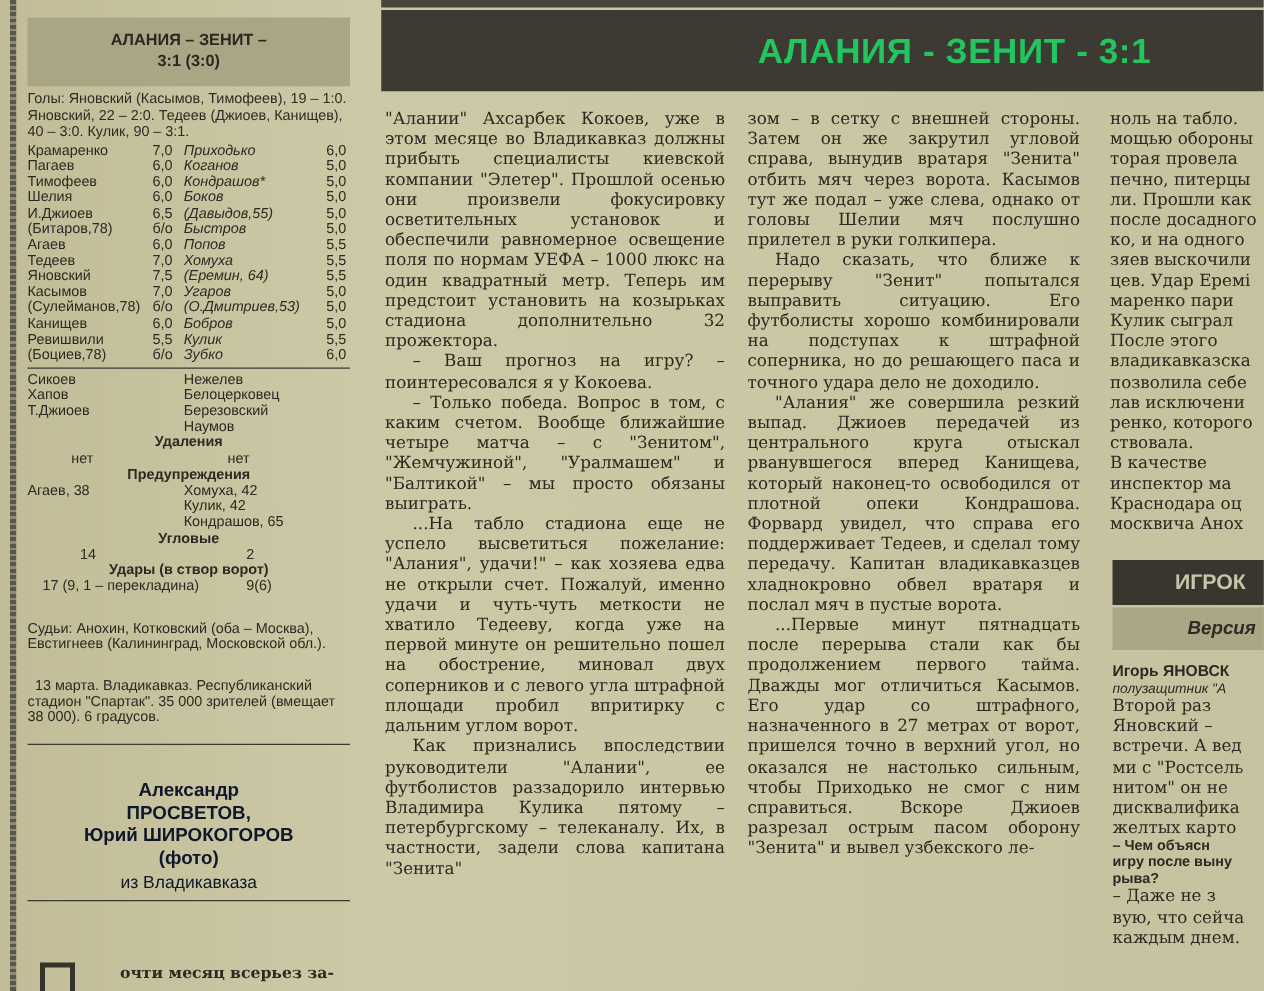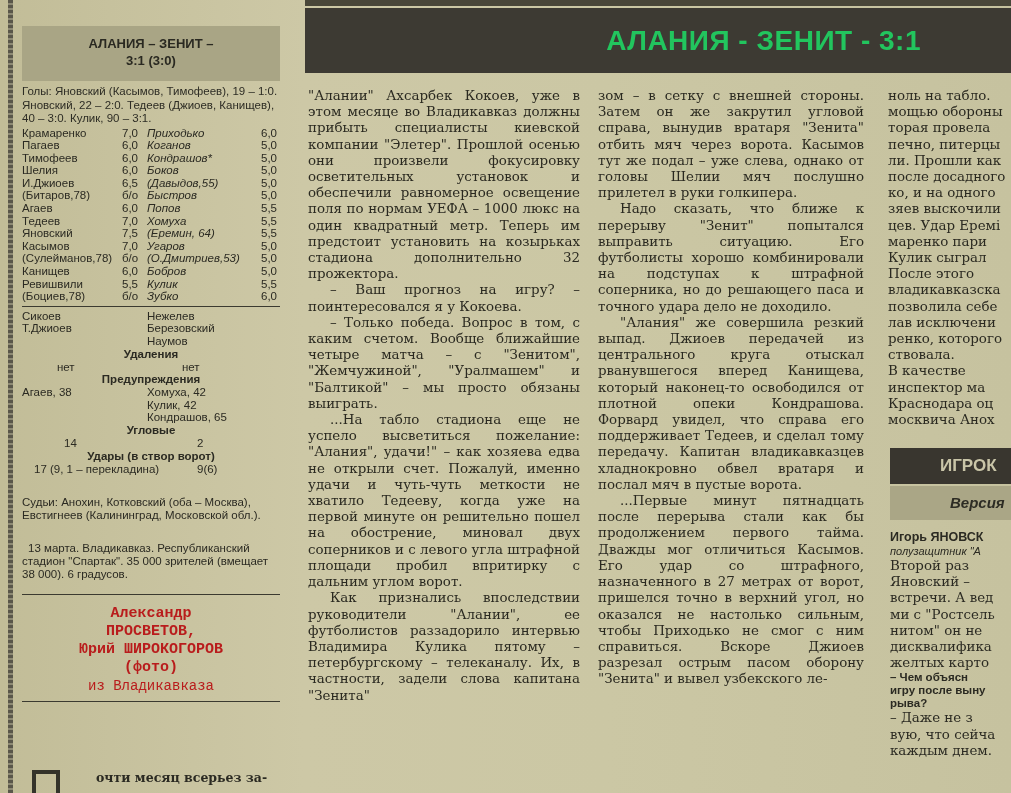--- a/index.html
+++ b/index.html
@@ -10,38 +10,38 @@
     color:#2b2a22;
     position:relative;
   }
   .paper {
     position:absolute; inset:0;
     background:linear-gradient(90deg,#c2bd98 0%,#cdc8a6 30%,#cbc7a4 60%,#c6c29f 100%);
   }
   .leftrule { position:absolute; left:8px; top:0; width:5px; height:793px;
     background:repeating-linear-gradient(180deg,#5a574a 0 3px,#8e8a74 3px 5px); }
   
-  .stats { position:absolute; left:22px; top:16px; width:258px; height:700px; }
+  .stats { position:absolute; left:22px; top:4px; width:258px; height:700px; }
   .stats-head { background:#a9a585; margin:10px 0 0 0; height:55px; text-align:center;
     font-family:"Liberation Sans", sans-serif; font-weight:bold; font-size:13px; color:#2a2921; line-height:17px; padding-top:9px; box-sizing:border-box; }
   .goals { font-family:"Liberation Sans", sans-serif; font-size:11.5px; line-height:13.5px; margin-top:4px; color:#2d2c24; }
   .lineup { font-family:"Liberation Sans", sans-serif; font-size:11.5px; line-height:12.6px; margin-top:1px; }
   .lrow { display:flex; }
   .lrow .n1 { width:100px; }
   .lrow .r1 { width:25px; }
   .lrow .n2 { width:100px;font-style:italic; }
   .lrow .r2 { width:30px; text-align:right; }
   .hr { border-top:1.5px solid #3b3a30; margin:3px 0; }
   .subs { font-family:"Liberation Sans", sans-serif; font-size:11.5px; line-height:12.6px; }
   .subs .lrow .n1 { width:125px; }
   .center-h { text-align:center; font-weight:bold; font-family:"Liberation Sans", sans-serif; font-size:11.5px; line-height:13px; }
   .pair { display:flex; font-family:"Liberation Sans", sans-serif; font-size:11.5px; line-height:12.6px; }
   .pair .c1 { width:125px; }
   .info { font-family:"Liberation Sans", sans-serif; font-size:11.5px; line-height:12.6px;margin-top:21px; }
-  .byline { text-align:center; font-family:Liberation Mono, monospace; font-weight:bold; font-size:15px; line-height:18px; color:#b91c1c; margin-top:10px; }
+  .byline { text-align:center; font-family:Liberation Sans, sans-serif; font-weight:bold; font-size:15px; line-height:18px; color:#0f172a; margin-top:28px; }
   .byline .from { font-weight:normal; font-size:14px; }
   .drop { position:absolute; left:12px; top:770px; width:28px; height:30px; border:4px solid #34332a; box-sizing:border-box; }
   .dropline { position:absolute; left:96px; top:770px; font-size:12.5px; font-weight:bold; }
 
   
   .headline { position:absolute; left:305px; top:8px; width:706px; height:65px; background:#3d3a33;
     display:flex; align-items:center; justify-content:flex-end; padding-right:90px; box-sizing:border-box; }
   .headline span { font-family:"Liberation Sans", sans-serif; font-weight:bold; font-size:28px; color:#22c55e; letter-spacing:0.5px; }
   .topstrip { position:absolute; left:305px; top:0; width:706px; height:6px; background:#494639; }
 
@@ -158,20 +158,24 @@
         <span class="r1">б/о</span>
         <span class="n2">Зубко</span>
         <span class="r2">6,0</span>
       </div>
     </div>
   <div class="hr"></div>
   <div class="subs" id="reserves">
       <div class="lrow">
         <span class="n1">Сикоев</span>
         <span>Нежелев</span>
+      </div>
+      <div class="lrow">
+        <span class="n1">Хапов</span>
+        <span>Белоцерковец</span>
       </div>
       <div class="lrow">
         <span class="n1">Т.Джиоев</span>
         <span>Березовский</span>
       </div>
       <div class="lrow">
         <span class="n1"></span>
         <span>Наумов</span>
       </div>
     </div>

